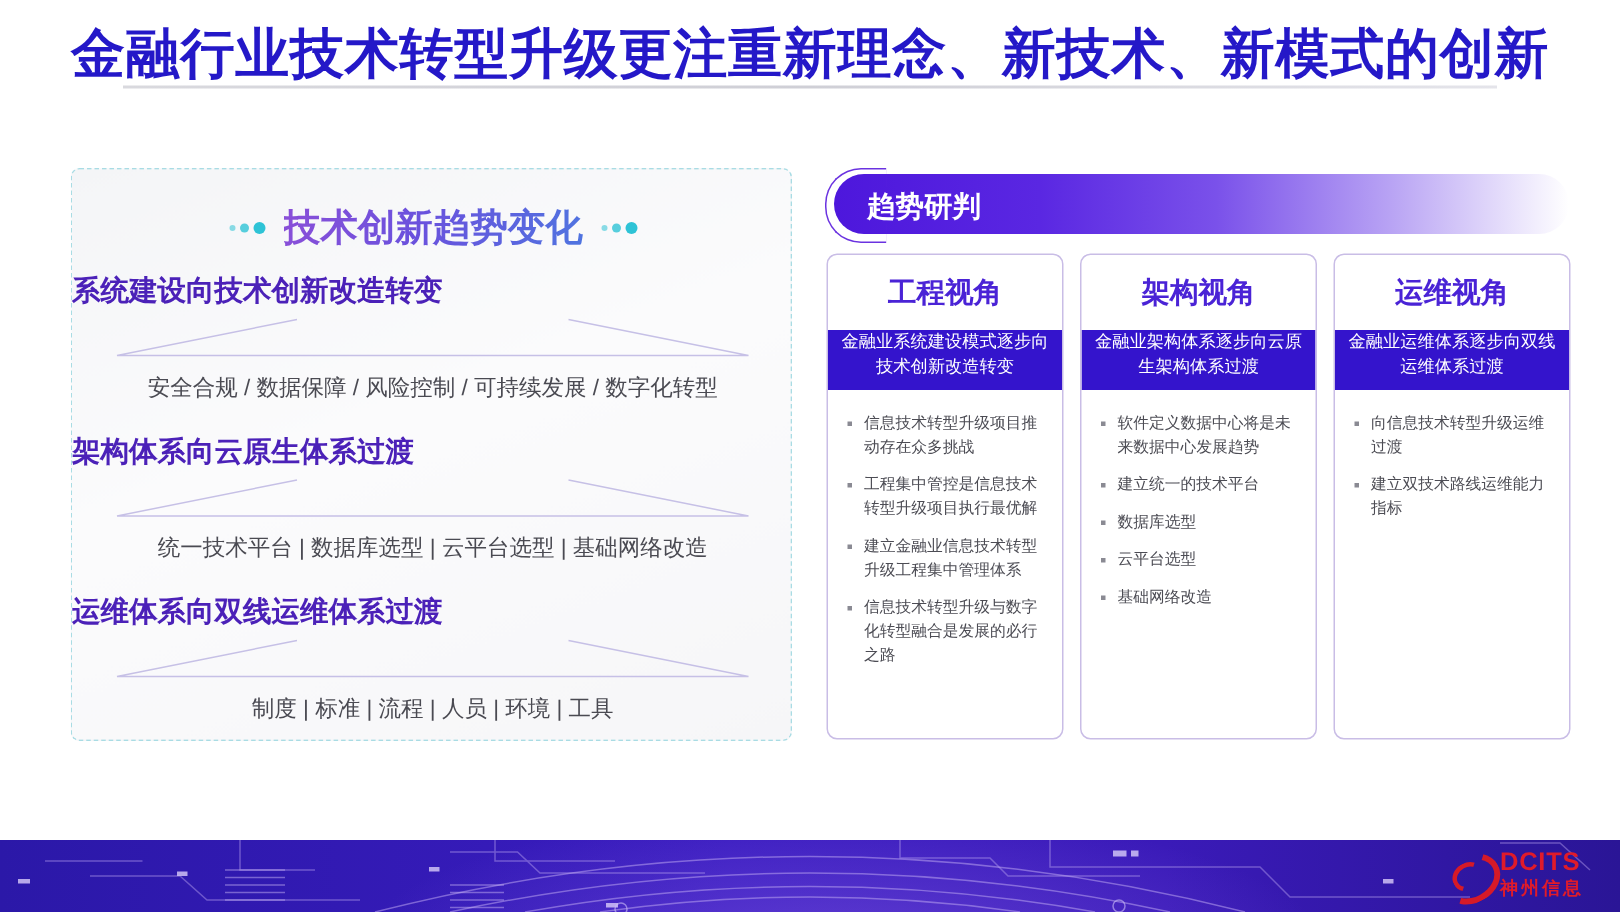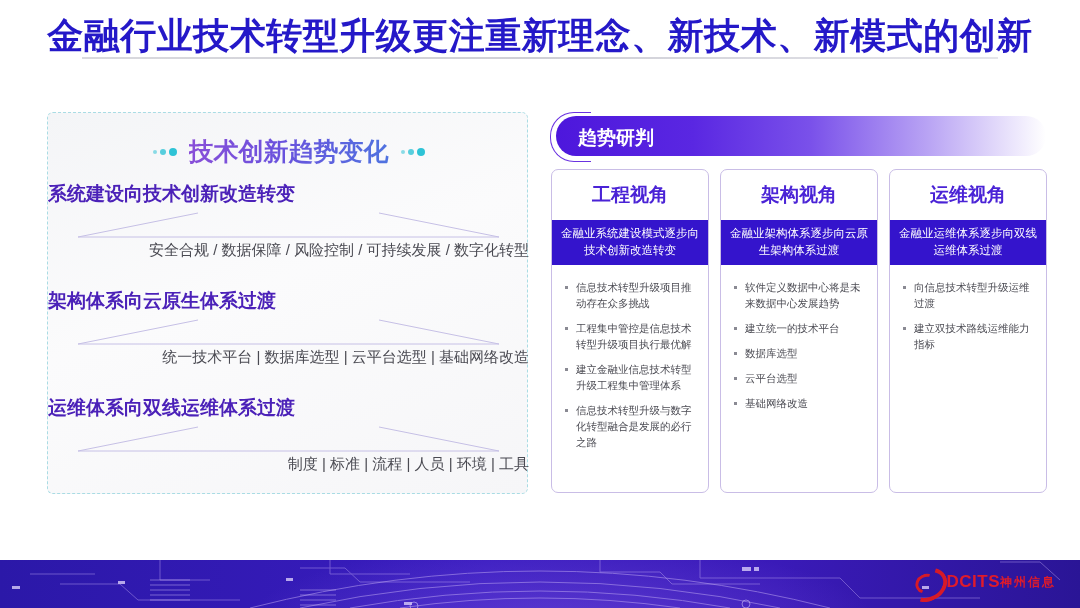--- a/index.html
+++ b/index.html
@@ -44,22 +44,22 @@
     white-space:nowrap;
   }
   .trend-block{position:absolute;left:0;width:481px;}
   .trend-main{
     text-align:left;font-size:19px;font-weight:bold;color:#4b21b8;
     white-space:nowrap;
   }
   .funnel{position:relative;width:481px;height:30px;margin-top:4px;}
   .funnel svg{position:absolute;left:0;top:0;}
   .trend-sub{
-    text-align:right;font-size:15px;color:#4a4a52;white-space:nowrap;
-    margin-top:0;
+    text-align:center;font-size:15px;color:#4a4a52;white-space:nowrap;
+    margin-top:8px;
   }
   
   #banner{
     position:absolute;left:556px;top:116px;width:490px;height:40px;
     border-radius:20px;
     background:linear-gradient(to right,#4d17dc 0%,#5a27e2 28%,#7a51ea 52%,#b9a4f4 76%,#ffffff 100%);
   }
   #banner-arc{
     position:absolute;left:550px;top:112px;width:40px;height:48px;
     border:1.5px solid #6a32e0;border-right:none;
@@ -78,21 +78,21 @@
     border:1px solid #c9bde6;border-radius:7px;background:#ffffff;
     display:flex;flex-direction:column;overflow:hidden;
   }
   .card-title{
     height:50px;display:flex;align-items:center;justify-content:center;
     font-size:19px;font-weight:bold;color:#4a23d6;white-space:nowrap;
   }
   .card-banner{
     background:#3414cc;color:#ffffff;
     font-size:11.5px;line-height:17px;text-align:center;
-    padding:5px 5px 6px 5px;
+    padding:0 5px 6px 5px;
   }
   .card-list{
     margin:2px;padding:12px 8px 0 8px;list-style:none;flex:1;
   }
   .card-list li{
     position:relative;padding-left:14px;margin-bottom:9px;
     font-size:10.5px;line-height:16px;color:#4c4c54;
   }
   .card-list li::before{
     content:"";position:absolute;left:3px;top:7px;
@@ -119,21 +119,21 @@
     border:4px solid #d61a28;border-radius:50%;
     border-top-color:transparent;border-left-color:transparent;
     transform:rotate(-28deg);
   }
   #logo-mark .sw2{
     position:absolute;left:7px;top:8px;width:16px;height:13px;
     border:3.5px solid #d61a28;border-radius:50%;
     border-bottom-color:transparent;border-right-color:transparent;
     transform:rotate(-28deg);
   }
-  #logo-text{display:flex;flex-direction:row;line-height:1;}
+  #logo-text{display:flex;flex-direction:column;line-height:1;}
   #logo-en{font-size:17px;font-weight:bold;color:#e01b2a;letter-spacing:.5px;}
   #logo-cn{font-size:12px;font-weight:bold;color:#e01b2a;letter-spacing:2px;margin-top:3px;}
 </style>
 </head>
 <body>
 
 <div id="slide-title">金融行业技术转型升级更注重新理念、新技术、新模式的创新</div>
 <div id="title-rule"></div>
 
 <div id="left-panel">

